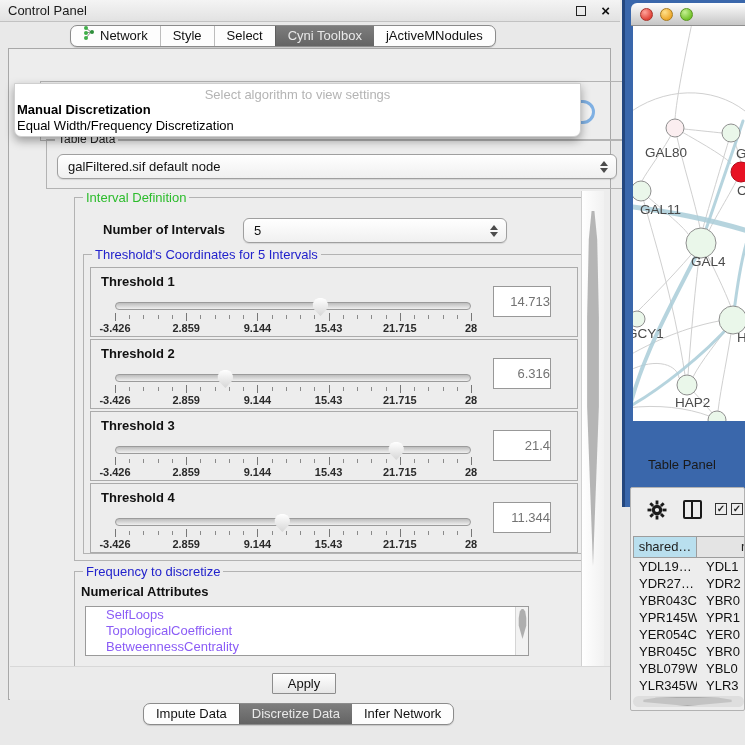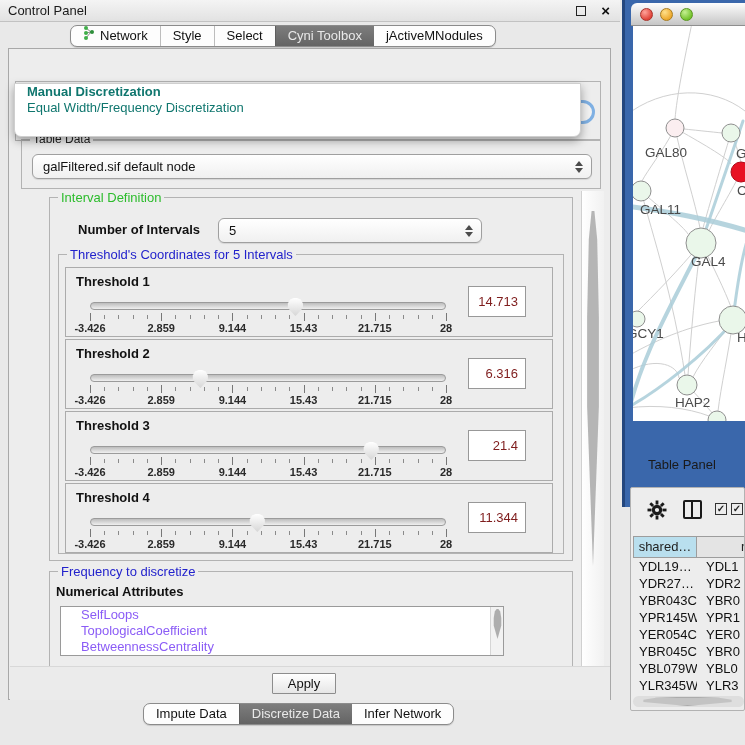--- a/index.html
+++ b/index.html
@@ -22,34 +22,34 @@
     border-left:1px solid #bdbdbd; line-height:22px; white-space:nowrap; }
   .seg:first-child { border-left:none; }
   .seg.active { background:linear-gradient(#7d7d7d,#646464); color:#e9e9e9; border-left-color:#5e5e5e; }
   .seg.active + .seg { border-left:none; }
   #top-tabs { left:70px; top:25px; }
   #bottom-tabs { left:143px; top:703px; }
 
   #cp-outer { position:absolute; left:8px; top:48px; width:603px; height:652px;
     border:1px solid #a8a8a8; background:#ededed; }
 
-  .group { position:absolute; border:1px solid #b3b3b3; }
+  .group { position:absolute; border:1px solid #b3b3b3;margin-left:25px; }
   .legend { position:absolute; top:-8px; left:8px; background:#ededed; padding:0 3px; font-size:12px; }
 
   
   #alg-group { left:6px; top:32px; width:586px; height:60px; }
   #alg-legend { position:absolute; left:16px; top:23px; font-size:13px; color:#222; background:transparent; }
   #alg-combo-ring { position:absolute; left:548px; top:51px; width:38px; height:24px;
     border:3px solid #7fb0e3; border-radius:12px; background:#f2f2f2; }
 
   
   #dropdown { position:absolute; left:5px; top:34px; width:567px; height:54px; background:#ffffff;
     border:1px solid #cfcfcf; border-radius:0 0 7px 7px; box-shadow:0 4px 10px rgba(0,0,0,0.35); z-index:6; }
   #dd-placeholder { text-align:center; color:#b4b4b4; font-size:13px; padding-top:3px; }
-  .dd-item { font-size:13px; color:#0f766e; padding-left:12px; line-height:16px; }
+  .dd-item { font-size:13px; color:#000000; padding-left:2px; line-height:16px; }
   .dd-item.first { font-weight:bold; }
 
   
   #td-group { left:12px; top:90px; width:580px; height:50px; }
   #td-legend { color:#222; }
   .combo { position:absolute; height:25px; border:1px solid #9f9f9f; border-radius:6px;
     background:linear-gradient(#ffffff,#f0f0f0); font-size:13px; line-height:23px; padding-left:10px; color:#111;
     box-shadow:0 1px 1px rgba(0,0,0,0.1); }
   .spinner { position:absolute; right:8px; top:4px; width:9px; height:16px; display:flex; flex-direction:column;
     align-items:center; justify-content:center; gap:2px; }
@@ -67,21 +67,21 @@
   #int-group { left:34px; top:6px; width:524px; height:364px; }
   #int-legend { color:#2cbc2c; font-size:13px; }
   #noi-label { position:absolute; left:28px; top:24px; font-size:13px; font-weight:bold; color:#111; }
   #noi-combo { left:168px; top:20px; width:264px; }
   #thr-group { position:absolute; left:8px; top:56px; width:506px; height:300px; border:1px solid #b3b3b3; }
   #thr-legend { color:#2222cc; font-size:13px; white-space:nowrap; }
   #thr-rows { position:absolute; left:6px; top:12px; width:492px; }
   .thr-row { position:relative; width:488px; height:70px; border:1px solid #ababab; background:#ededed; margin-bottom:2px; }
   .thr-label { position:absolute; left:10px; top:6px; font-size:13px; font-weight:bold; color:#111; }
   .thr-value { position:absolute; left:402px; top:18px; width:58px; height:31px; border:1px solid #989898;
-    background:#ffffff; font-family:"Liberation Sans",sans-serif; font-size:13px; text-align:right; padding-right:7px; color:#7f1d1d; }
+    background:#ffffff; font-family:"Liberation Sans",sans-serif; font-size:13px; text-align:right; color:#737373; }
   .slider { position:absolute; left:24px; top:30px; width:356px; height:38px; }
   .track { position:absolute; left:0; top:4px; width:356px; height:8px; border:1px solid #9b9b9b; border-radius:5px;
     background:linear-gradient(#bdbdbd,#f0f0f0); }
   .thumb { position:absolute; top:0; width:18px; height:18px;
     background:linear-gradient(#ffffff,#d6d6d6);
     clip-path:polygon(8% 30%, 20% 8%, 40% 0%, 60% 0%, 80% 8%, 92% 30%, 92% 55%, 50% 100%, 8% 55%);
     filter:drop-shadow(0 0 1px #7d7d7d); }
   .ticks { position:absolute; left:0; top:15px; width:357px; height:8px;
     background:
       repeating-linear-gradient(90deg,#777 0 1px,transparent 1px 71.2px),
@@ -179,20 +179,21 @@
       </div>
 
     <div id="cp-outer">
 
       <div id="alg-group" class="group">
         <span id="alg-legend">Discretization Algorithm</span>
       </div>
       <div id="alg-combo-ring"></div>
 
       <div id="dropdown">
+        <div id="dd-placeholder">Select algorithm to view settings</div>
         <div class="dd-item first">Manual Discretization</div>
         <div class="dd-item">Equal Width/Frequency Discretization</div>
       </div>
 
       <div id="td-group" class="group">
         <span id="td-legend" class="legend">Table Data</span>
         <div id="td-combo" class="combo">
           <span>galFiltered.sif default node</span>
           <span class="spinner">
               <span class="up"></span>

